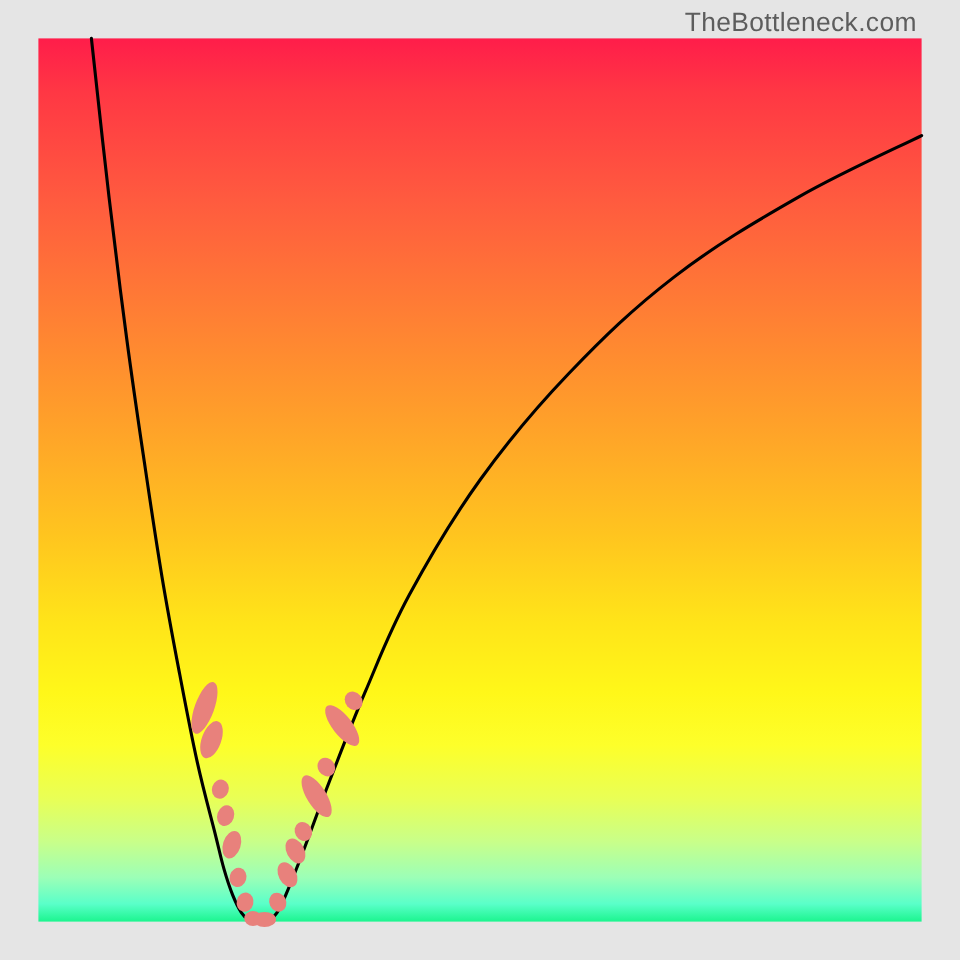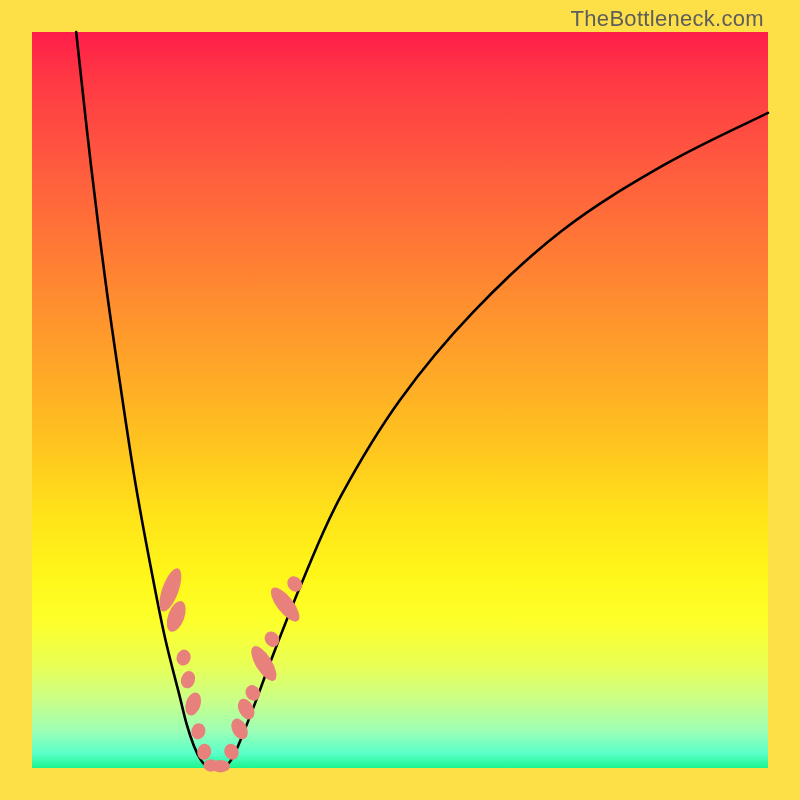--- a/index.html
+++ b/index.html
@@ -10,21 +10,21 @@
     overflow: hidden;
     background: #000;
     font-family: Arial, Helvetica, sans-serif;
   }
   .frame {
     position: absolute;
     top: 0;
     left: 0;
     width: 800px;
     height: 800px;
-    background: #fde047;
+    background: #e5e5e5;
   }
   .plot-area {
     position: absolute;
     top: 32px;
     left: 32px;
     width: 736px;
     height: 736px;
     background: linear-gradient(
       to bottom,
       #ff1d4a 0%,

